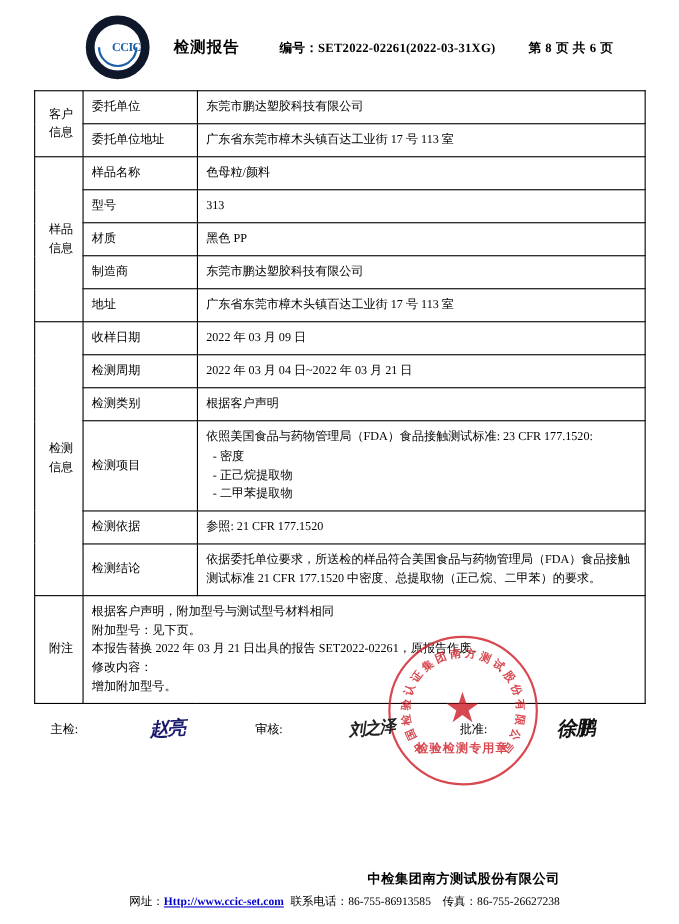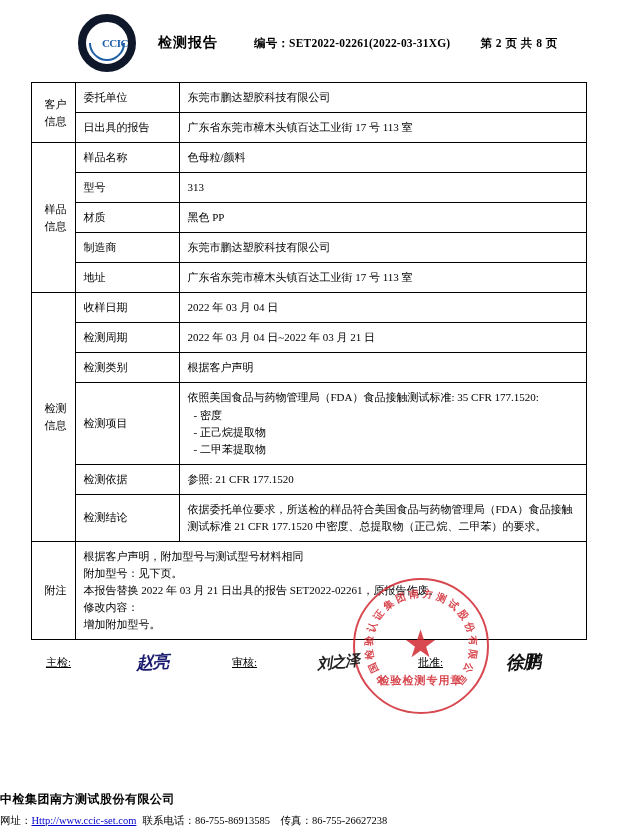--- a/index.html
+++ b/index.html
@@ -140,21 +140,20 @@
     border: none;
     font-size: 11px;
     padding: 0;
     height: 44px;
     vertical-align: middle;
   }
   .sig-label {
     width: 56px;
     text-align: center;
     font-size: 11.5px;
-    text-decoration: underline;
   }
   .sig-value {
     text-align: center;
     font-size: 11px;
   }
   .handwriting {
     font-family: "Liberation Serif", serif;
     font-style: italic;
     font-size: 17px;
     color: #1a1a6e;
@@ -221,70 +220,71 @@
     font-weight: bold;
     letter-spacing: 1px;
   }
 
   
   .footer {
     position: absolute;
     left: 0;
     bottom: 10px;
     width: 509px;
-    text-align: left;
+    text-align: right;
     font-size: 10.5px;
     line-height: 1.75;
   }
   .footer .company {
     font-weight: bold;
     font-size: 12px;
     letter-spacing: 0.5px;
     margin-bottom: 2px;
   }
   .footer a {
     color: #0000cc;
     text-decoration: underline;
+    font-weight: bold;
   }
 </style>
 </head>
 <body>
 
 <div class="page">
 
   <div class="header">
     <div class="logo">
       <div class="arc"></div>
       <div class="inner">CCIC</div>
     </div>
     <div class="header-title">检测报告</div>
     <div class="header-code">
       <span>编号：</span><span>SET2022-02261(2022-03-31XG)</span>
     </div>
-    <div class="header-page">第 2 页 共 8 页</div>
+    <div class="header-page">第 8 页 共 6 页</div>
   </div>
 
   <table class="main">
     <colgroup>
       <col style="width:44px">
       <col style="width:104px">
       <col>
     </colgroup>
     <tbody>
 
       <tr>
         <td class="sec" rowspan="2">
           <div>客户</div>
           <div>信息</div>
         </td>
         <td class="lbl">委托单位</td>
         <td class="val">东莞市鹏达塑胶科技有限公司</td>
       </tr>
       <tr>
-        <td class="lbl">日出具的报告</td>
+        <td class="lbl">委托单位地址</td>
         <td class="val">广东省东莞市樟木头镇百达工业街 17 号 113 室</td>
       </tr>
 
       <tr>
         <td class="sec" rowspan="5">
           <div>样品</div>
           <div>信息</div>
         </td>
         <td class="lbl">样品名称</td>
         <td class="val">色母粒/颜料</td>
@@ -305,34 +305,34 @@
         <td class="lbl">地址</td>
         <td class="val">广东省东莞市樟木头镇百达工业街 17 号 113 室</td>
       </tr>
 
       <tr>
         <td class="sec" rowspan="6">
           <div>检测</div>
           <div>信息</div>
         </td>
         <td class="lbl">收样日期</td>
-        <td class="val">2022 年 03 月 04 日</td>
+        <td class="val">2022 年 03 月 09 日</td>
       </tr>
       <tr>
         <td class="lbl">检测周期</td>
         <td class="val">2022 年 03 月 04 日~2022 年 03 月 21 日</td>
       </tr>
       <tr>
         <td class="lbl">检测类别</td>
         <td class="val">根据客户声明</td>
       </tr>
       <tr>
         <td class="lbl">检测项目</td>
         <td class="val items">
-          <div>依照美国食品与药物管理局（FDA）食品接触测试标准: 35 CFR 177.1520:</div>
+          <div>依照美国食品与药物管理局（FDA）食品接触测试标准: 23 CFR 177.1520:</div>
           <div class="dash">- 密度</div>
           <div class="dash">- 正己烷提取物</div>
           <div class="dash">- 二甲苯提取物</div>
         </td>
       </tr>
       <tr>
         <td class="lbl">检测依据</td>
         <td class="val">参照: 21 CFR 177.1520</td>
       </tr>
       <tr>

